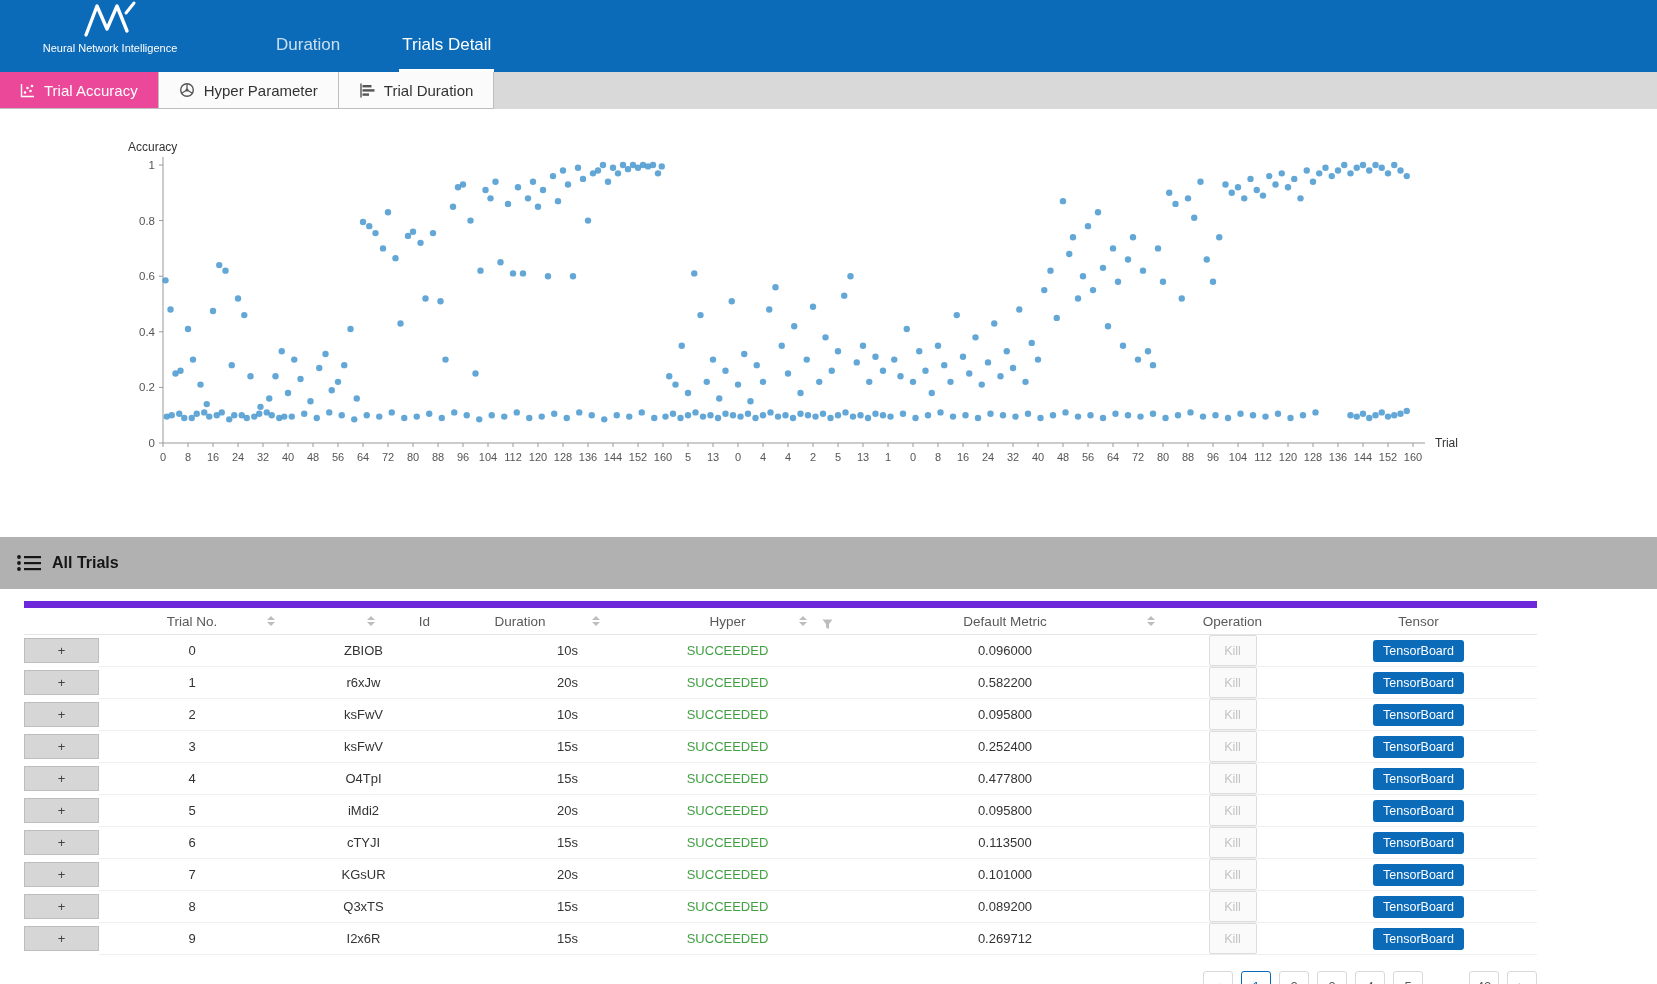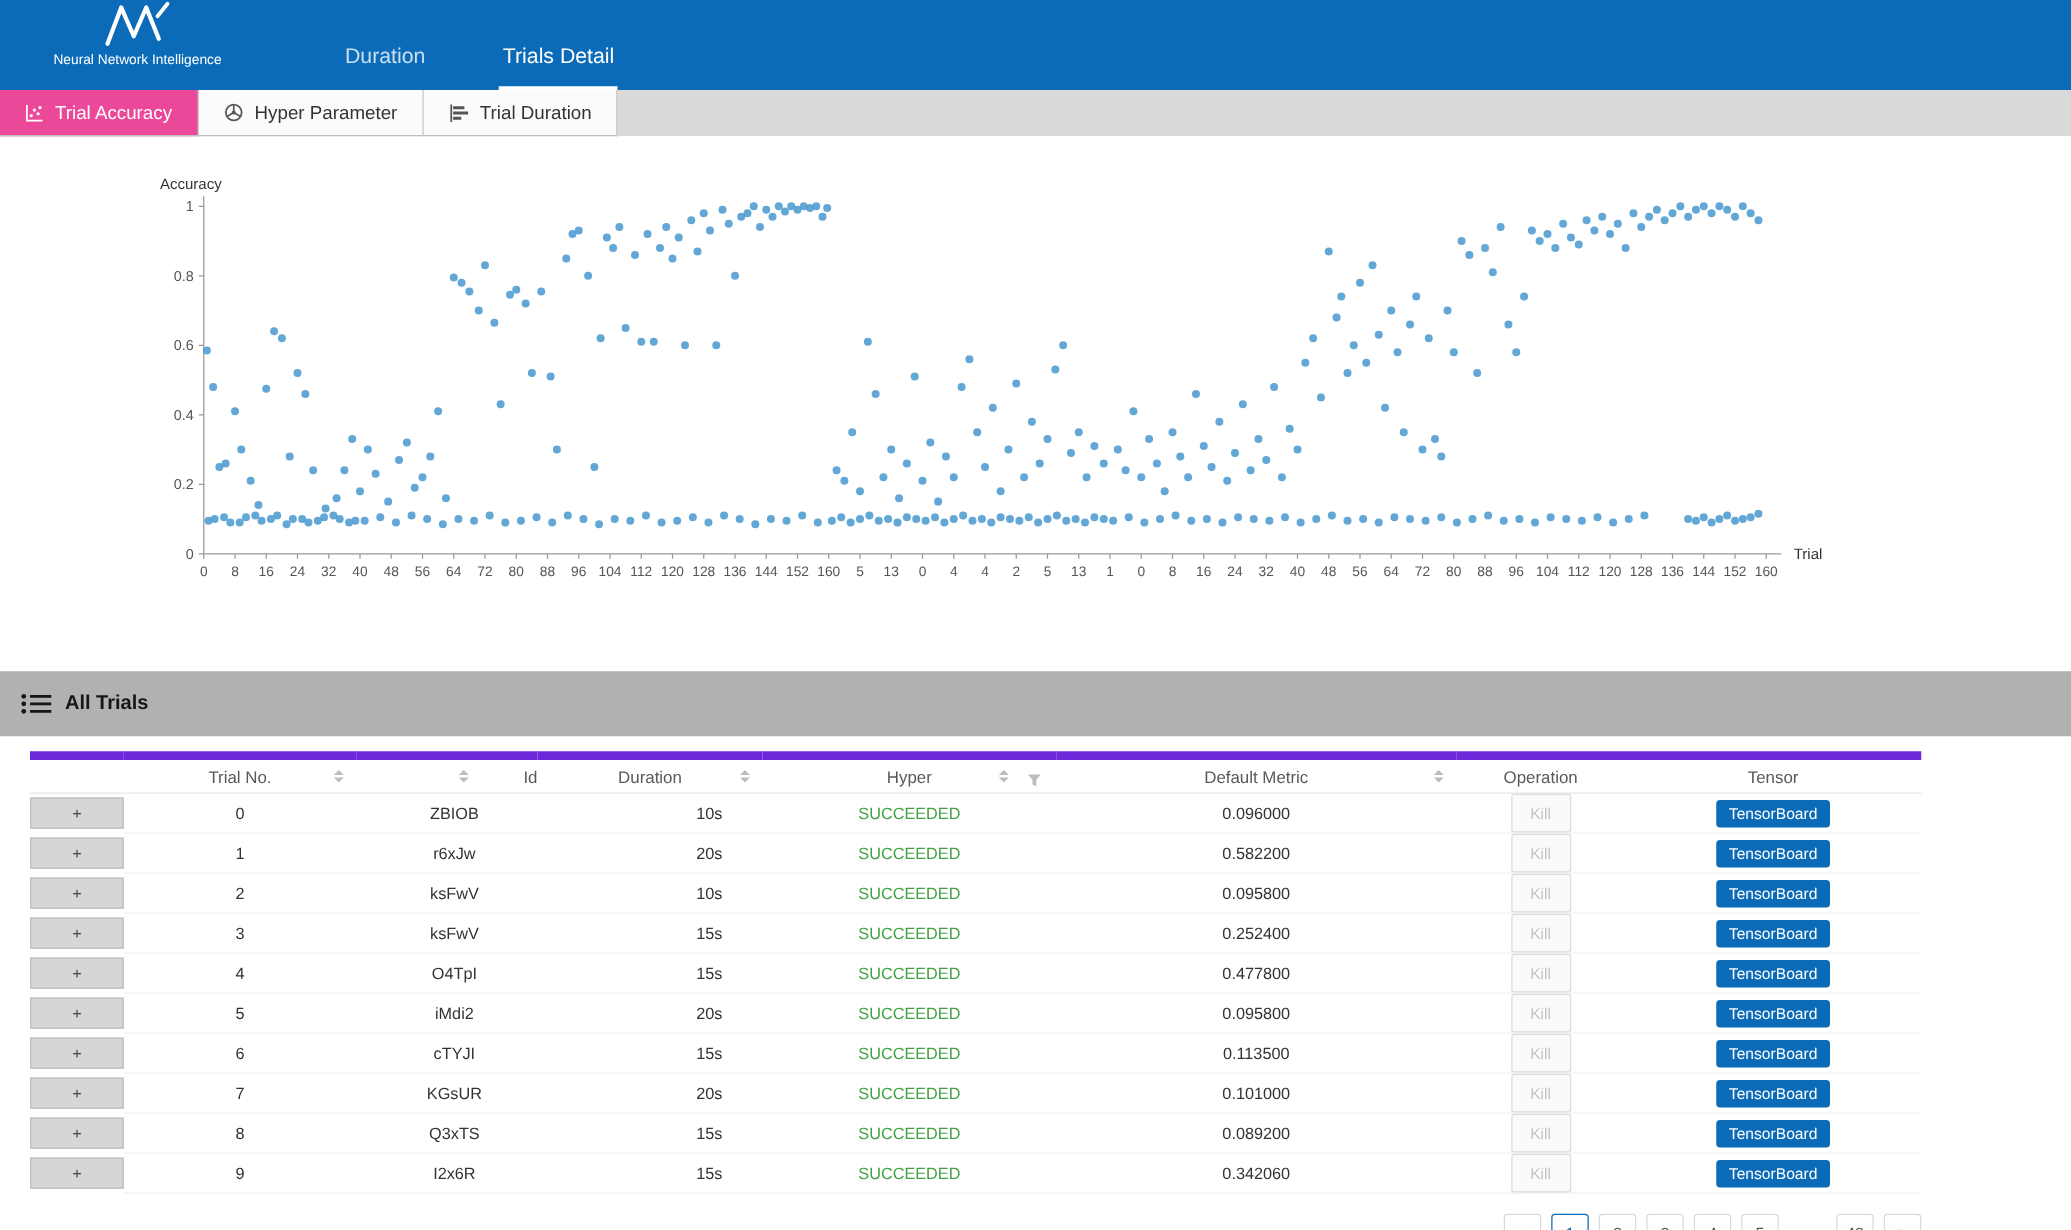--- a/index.html
+++ b/index.html
@@ -758,21 +758,21 @@
           <td>0.089200</td>
           <td><button class="kill-btn">Kill</button></td>
           <td><button class="tb-btn" style="background: rgb(12, 107, 184);">TensorBoard</button></td>
         </tr>
         <tr>
           <td class="expand"><button class="expand-btn">+</button></td>
           <td>9</td>
           <td class="id">I2x6R</td>
           <td class="dur">15s</td>
           <td style="color: rgb(66, 161, 66);">SUCCEEDED</td>
-          <td>0.342060</td>
+          <td>0.269712</td>
           <td><button class="kill-btn">Kill</button></td>
           <td><button class="tb-btn" style="background: rgb(12, 107, 184);">TensorBoard</button></td>
         </tr>
       </tbody>
   </table>
 
   <div class="pagination" id="pagination">
       <div class="pg-item prev">&lt;</div>
       <div class="pg-item active">1</div>
       <div class="pg-item">2</div>

